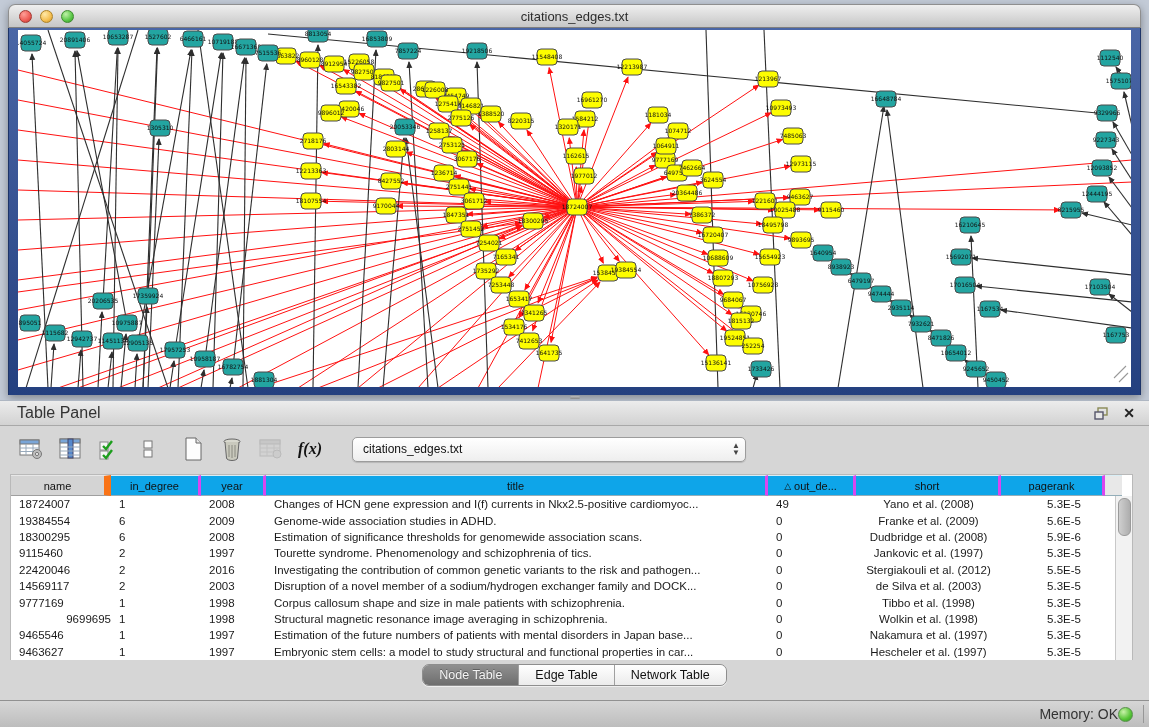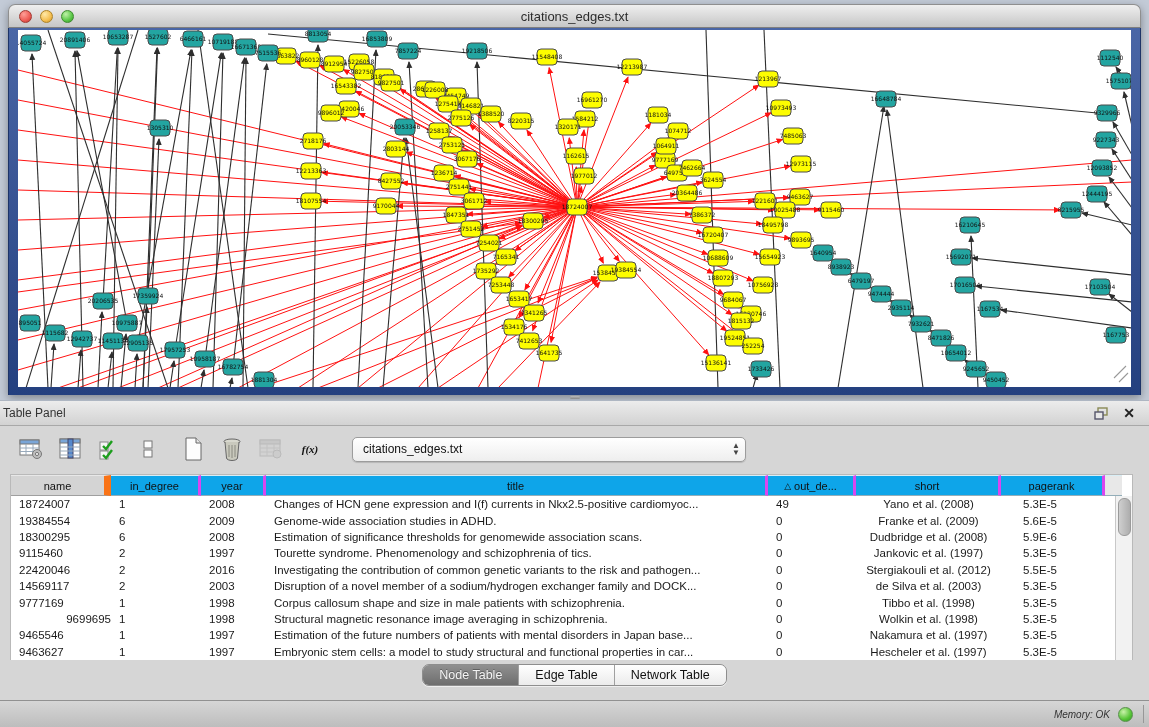--- a/index.html
+++ b/index.html
@@ -23,64 +23,64 @@
 
   
   .splitter{position:absolute;left:0;top:395px;width:1149px;height:5px;}
   .splitter .grip{position:absolute;left:570px;top:1px;width:10px;height:3px;
     background:linear-gradient(#bbb,#888);border-radius:2px;}
 
   
   .table-panel{position:absolute;left:0;top:400px;width:1149px;height:300px;background:#d6d6d6;}
   .panel-header{height:26px;background:linear-gradient(#ececec,#d2d2d2);border-top:1px solid #aeb6c2;
     border-bottom:1px solid #a8a8a8;display:flex;align-items:center;box-sizing:border-box;}
-  .panel-title{font-size:12px;color:#333;margin-left:3px;flex:1;}
+  .panel-title{font-size:16px;color:#333;margin-left:17px;flex:1;}
   .panel-hicons{display:flex;align-items:center;gap:14px;margin-right:14px;}
   .float-ic svg{display:block}
   .close-ic{font-size:14px;font-weight:bold;color:#222;line-height:1;cursor:default;}
 
   .toolbar{display:flex;align-items:center;height:38px;padding:4px 0 0 18px;gap:13px;}
   .tbtn{width:26px;height:26px;display:flex;align-items:center;justify-content:center;background:none;border:none;padding:0;}
   .tbtn svg{display:block}
-  .fx{font-size:11px;color:#111;font-style:italic;font-family:"Liberation Serif",serif;font-weight:bold;}
+  .fx{font-size:16px;color:#111;font-style:italic;font-family:"Liberation Serif",serif;font-weight:bold;}
   .tsel{margin-left:16px;width:392px;height:23px;border:1px solid #9c9c9c;border-radius:5px;
     background:linear-gradient(#ffffff,#eeeeee);display:flex;align-items:center;font-size:12px;color:#111;
     box-shadow:0 1px 1px rgba(0,0,0,.15);}
   .tsel .val{flex:1;padding-left:10px;}
   .tsel .arrows{width:18px;font-size:8px;line-height:7px;color:#444;text-align:center;}
 
   .tablewrap{margin:6px 0 0 10px;width:1121px;background:#fff;border:1px solid #b9b9b9;border-bottom:none;}
   .thead{display:flex;height:21px;}
   .th{box-sizing:border-box;background:#0ea5e9;border-right:3px solid #d946ef;border-bottom:1px solid #93aeb9;
     border-top:1px solid #d9eef5;font-size:11px;color:#111;display:flex;align-items:center;justify-content:center;
     white-space:nowrap;overflow:hidden;}
   .th.first{background:#d4d4d4;border-right:7px solid #f97316;border-top:1px solid #e8e8e8;border-bottom:1px solid #9f9f9f;}
   .th .sort{font-size:9px;margin-right:3px;}
   .th.corner{background:#e8e8e8;border-right:none;}
   .tbody{position:relative;height:164px;overflow:hidden;background:#fff;}
   .trow{display:flex;height:16.4px;align-items:center;}
   .td{box-sizing:border-box;font-size:11.5px;color:#1a1a1a;white-space:nowrap;overflow:hidden;padding-left:8px;}
   .td.center{text-align:center;padding-left:0;}
-  .td.pg{padding-left:22px;}
+  .td.pg{padding-left:22px;text-align:center;}
   .vscroll{position:absolute;right:0;top:0;width:17px;height:100%;background:#f2f2f2;border-left:1px solid #c8c8c8;box-sizing:border-box;}
   .vthumb{position:absolute;left:2px;top:2px;width:11px;height:36px;border-radius:6px;
     background:linear-gradient(90deg,#cfcfcf,#adadad);border:1px solid #9a9a9a;}
 
   .tabbar{height:30px;display:flex;align-items:center;justify-content:center;}
   .seg{display:flex;border:1px solid #8e8e8e;border-radius:7px;overflow:hidden;box-shadow:0 1px 0 rgba(255,255,255,.6);}
   .seg .tab{padding:3px 16px;font-size:12.5px;background:linear-gradient(#ffffff,#ebebeb);color:#111;
     border-right:1px solid #a0a0a0;cursor:default;}
   .seg .tab:last-child{border-right:none;}
   .seg .tab.sel{background:linear-gradient(#909090,#6e6e6e);color:#f3f3f3;text-shadow:0 -1px 0 rgba(0,0,0,.3);}
 
   
   .statusbar{position:absolute;left:0;top:700px;width:1149px;height:27px;
     background:linear-gradient(#d6d6d6,#bdbdbd);border-top:1px solid #919191;
     display:flex;align-items:center;justify-content:flex-end;box-sizing:border-box;}
-  .mem-label{font-size:10px;color:#333;margin-right:8px;font-style:italic;}
+  .mem-label{font-size:14px;color:#333;margin-right:0;}
   .mem-dot{width:13px;height:13px;border-radius:50%;
     background:radial-gradient(circle at 35% 30%,#c9f2a9,#55c435 60%,#2f9426);border:1px solid #57904a;margin-right:10px;}
   .vdiv{width:1px;height:18px;background:#979797;margin-right:5px;}
 </style>
 </head>
 <body>
 
 <div class="screen">
 
   <div class="net-window">

